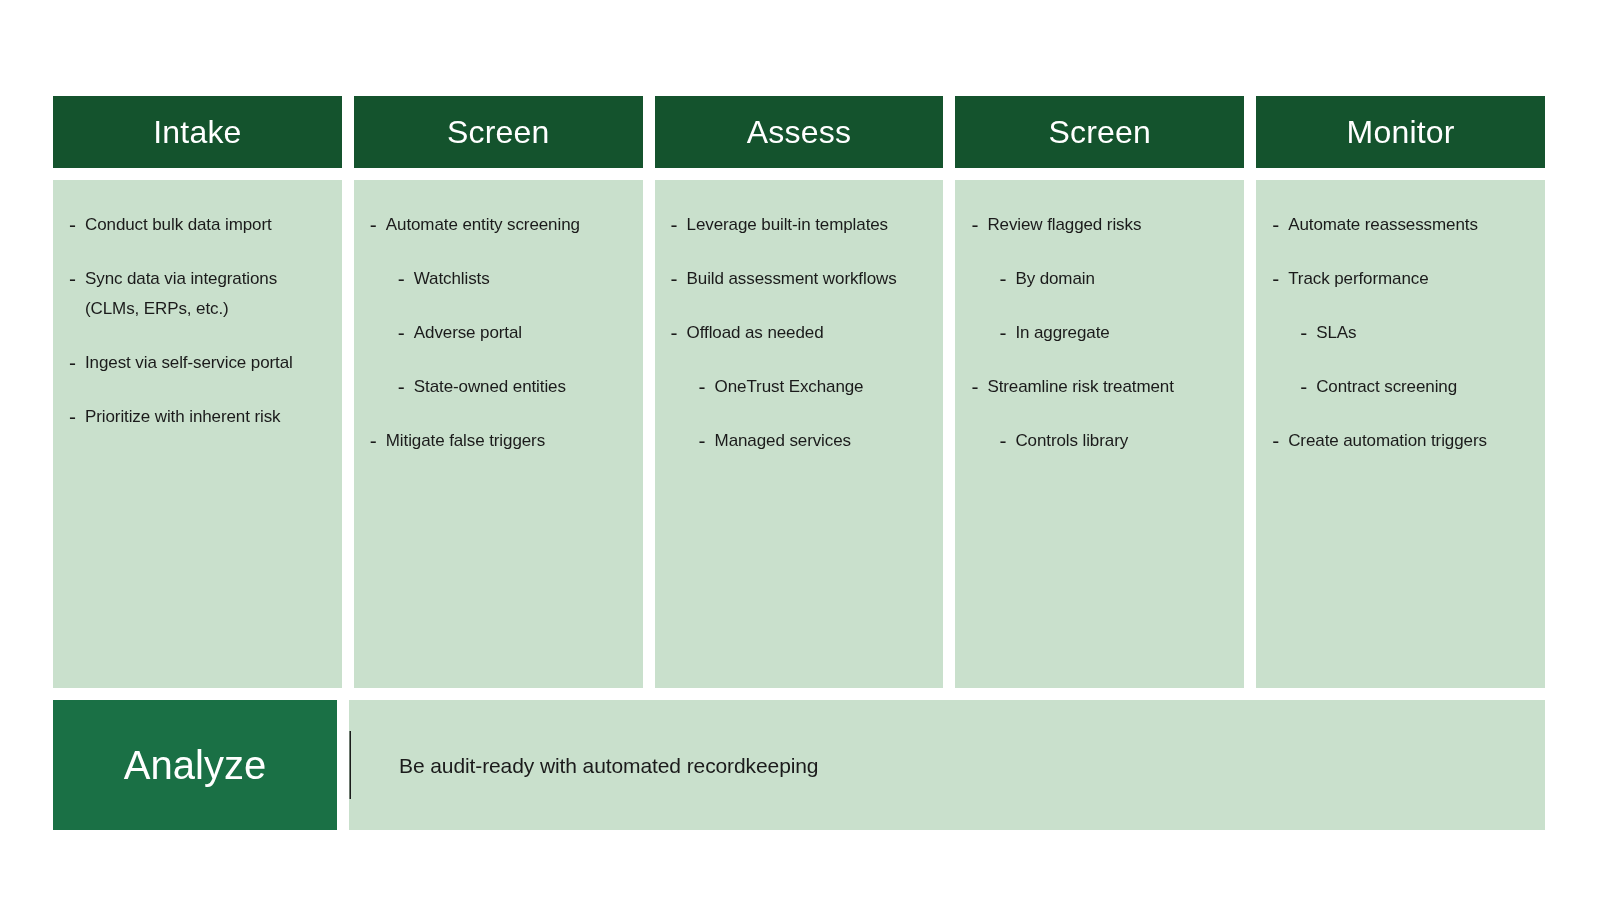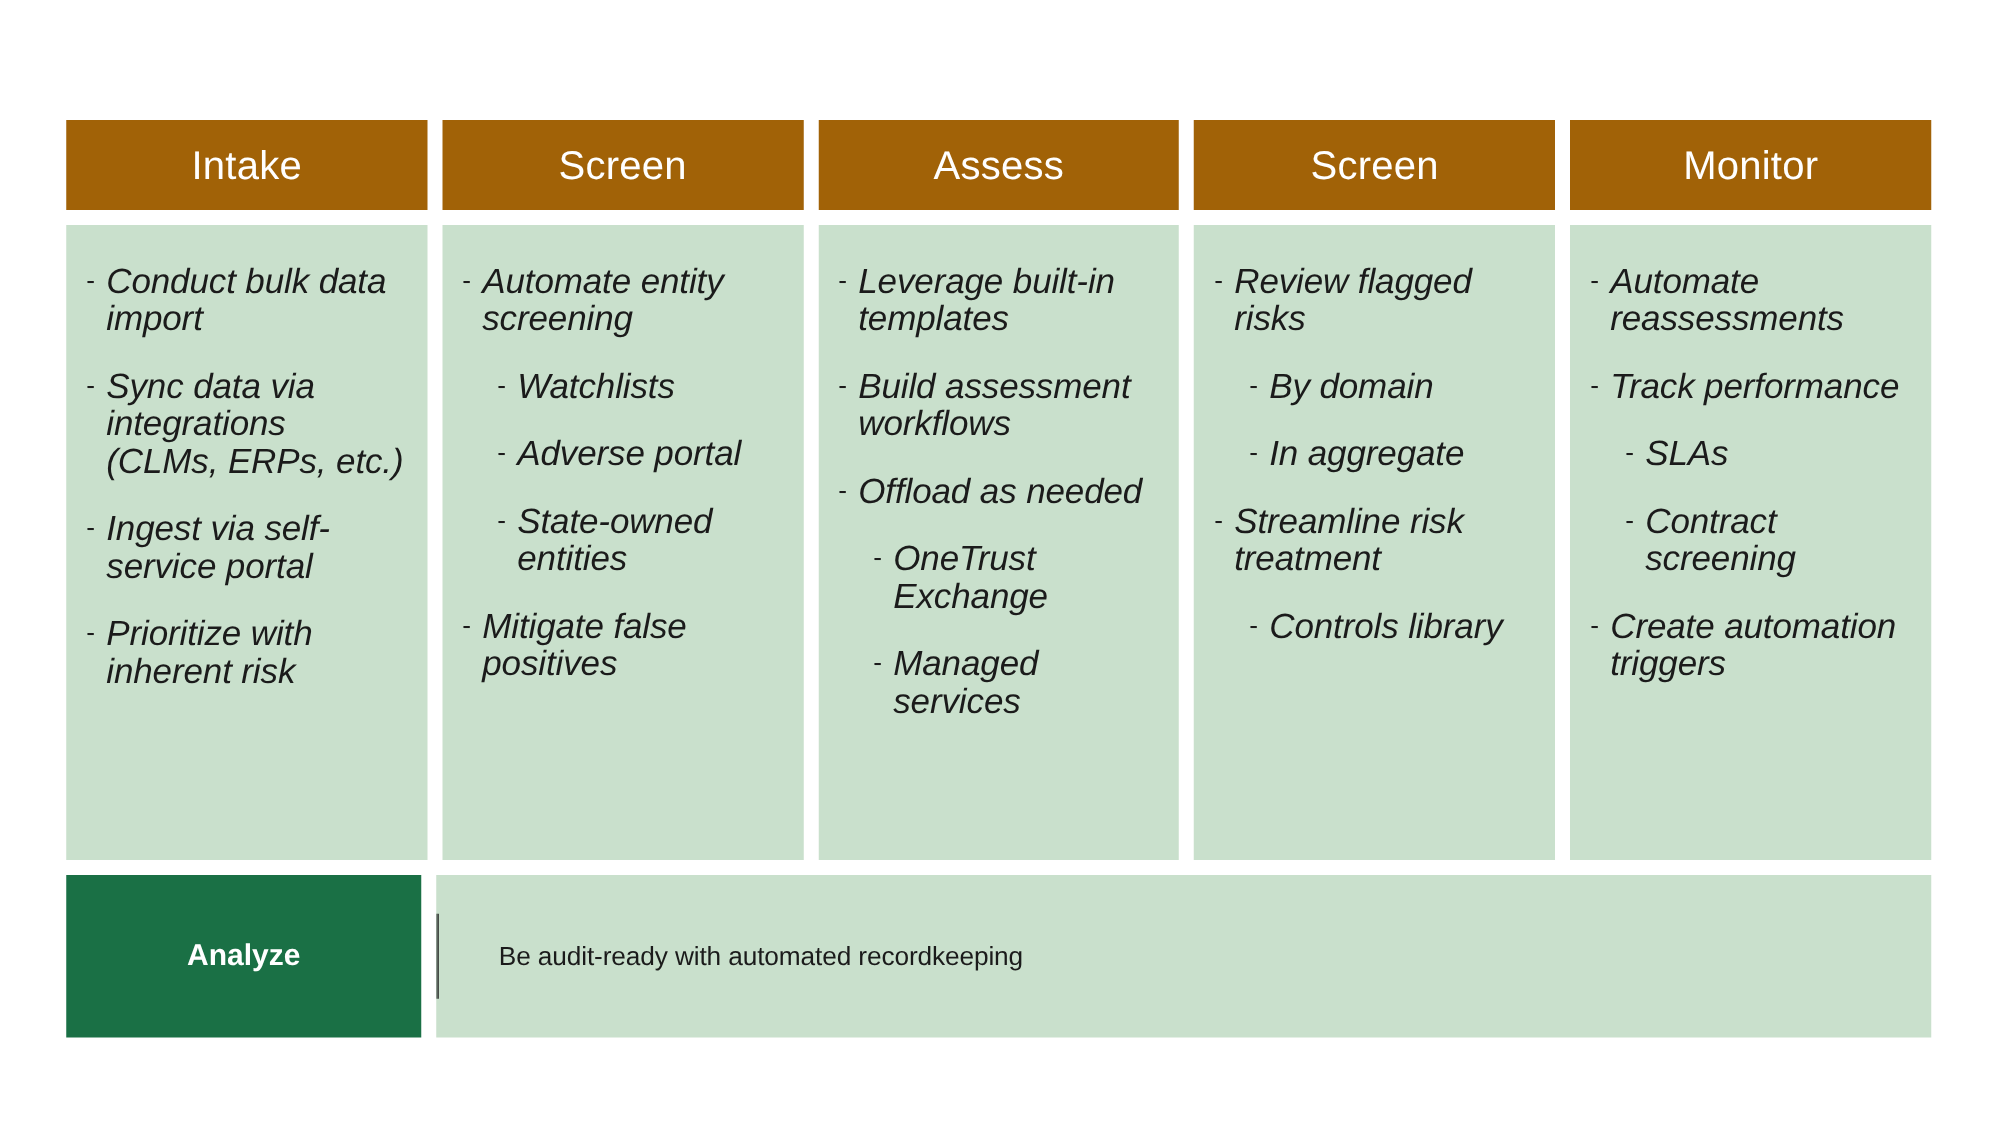--- a/index.html
+++ b/index.html
@@ -29,21 +29,21 @@
   }
 
   .stage {
     display: flex;
     flex-direction: column;
     height: 100%;
   }
 
   .stage-header {
     height: 72px;
-    background: #a16207;
+    background: #14532d;
     display: flex;
     align-items: center;
     justify-content: center;
     flex: 0 0 72px;
   }
 
   .stage-header-label {
     color: #ffffff;
     font-size: 32px;
     font-weight: 400;
@@ -73,24 +73,23 @@
   .dash {
     flex: 0 0 auto;
     width: 16px;
     color: #1b1b1b;
     font-size: 21px;
     line-height: 30px;
   }
 
   .btext {
     color: #1b1b1b;
-    font-size: 28px;
+    font-size: 17px;
     line-height: 30px;
     letter-spacing: -0.1px;
-    font-style: italic;
   }
 
   ul.subbullets {
     margin-top: 24px;
     margin-left: 28px;
   }
 
   li.subbullet {
     display: flex;
     align-items: flex-start;
@@ -114,22 +113,22 @@
   .analyze-label-box {
     flex: 0 0 284px;
     background: #1a7045;
     display: flex;
     align-items: center;
     justify-content: center;
   }
 
   .analyze-label {
     color: #ffffff;
-    font-size: 24px;
-    font-weight: 700;
+    font-size: 40px;
+    font-weight: 400;
     line-height: 1;
   }
 
   .analyze-items {
     flex: 1 1 auto;
     background: #c9e0cc;
     display: flex;
     align-items: center;
   }
 
@@ -216,21 +215,21 @@
               </li>
               <li class="subbullet">
                 <span class="dash">-</span>
                 <span class="btext">State-owned entities</span>
               </li>
             </ul>
           </div>
           <div class="bullet-group">
             <li class="bullet">
               <span class="dash">-</span>
-              <span class="btext">Mitigate false positives</span>
+              <span class="btext">Mitigate false triggers</span>
             </li>
           </div>
         </ul>
       </div>
     </div>
 
     <div class="stage">
       <div class="stage-header">
         <span class="stage-header-label">Assess</span>
       </div>

